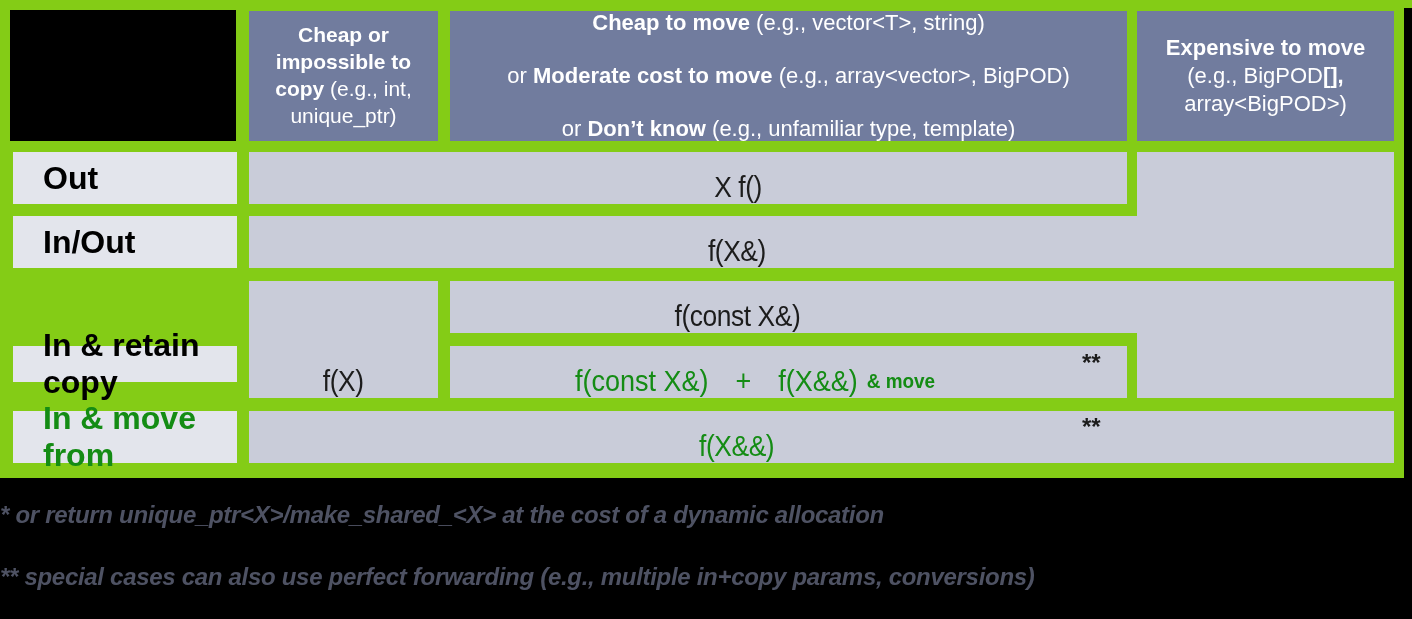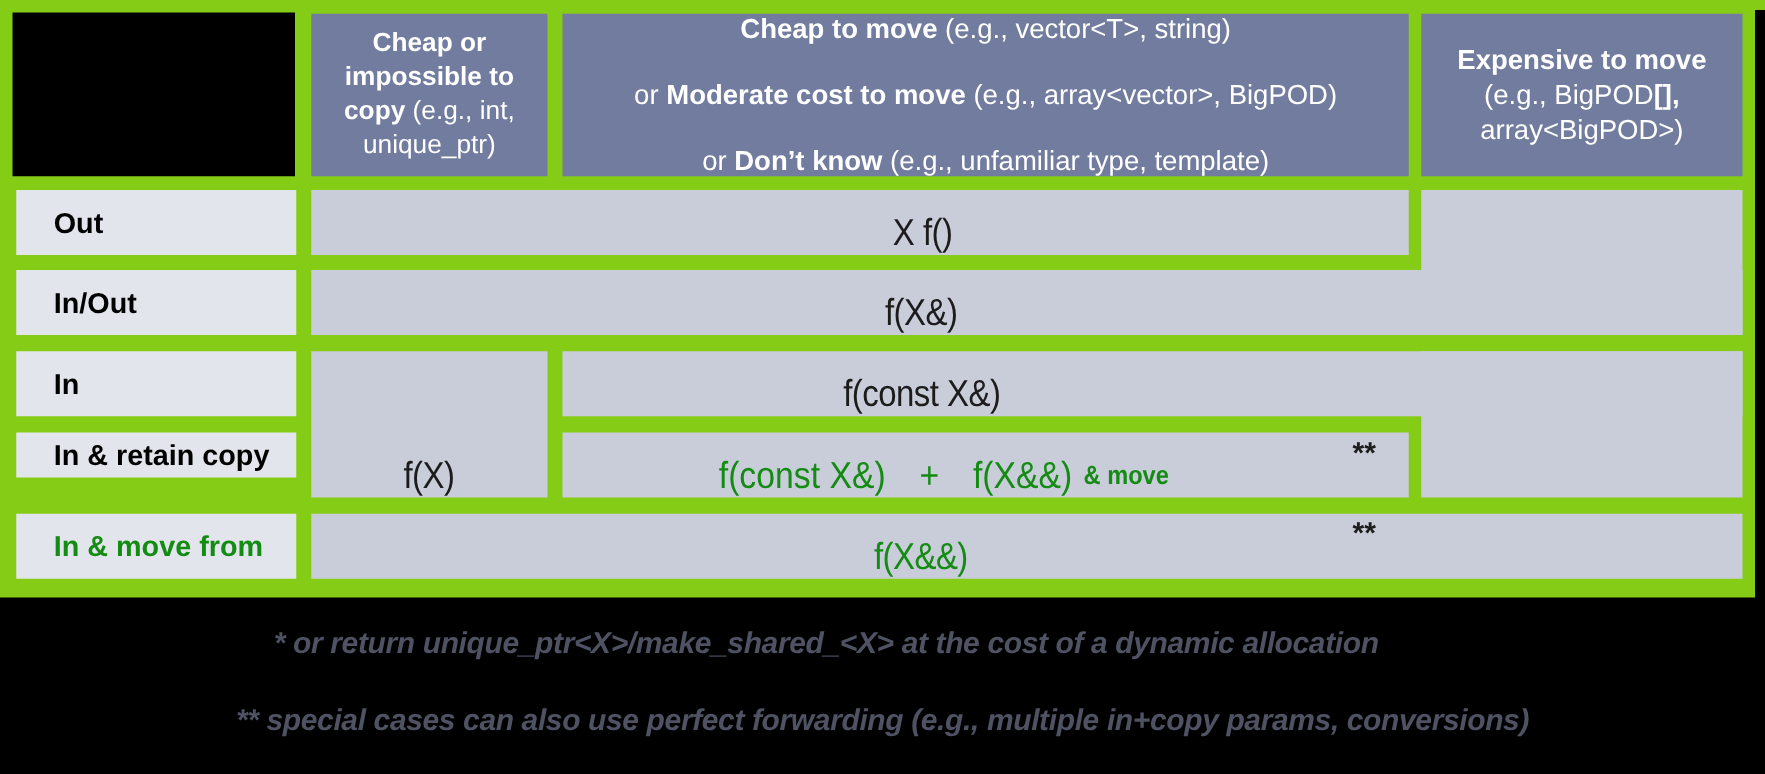--- a/index.html
+++ b/index.html
@@ -8,28 +8,28 @@
   .abs{position:absolute;box-sizing:border-box;}
   .black{background:#000000;}
   .hdr{background:var(--header_bg,#717c9e);color:var(--header_text,#ffffff);
        display:flex;flex-direction:column;align-items:center;justify-content:center;
        text-align:center;line-height:1.28;}
   .hdr b{font-weight:bold;}
   .cell{background:var(--cell_bg,#c9ccd9);color:var(--body_text,#1c1c1c);
         display:flex;align-items:flex-end;justify-content:center;font-size:30px;}
   .code{letter-spacing:-0.5px;transform:scaleX(.88);transform-origin:center;white-space:nowrap;}
   .rowlabel{background:var(--label_bg,#e3e5ec);color:#000;display:flex;align-items:center;
-        padding-left:30px;font-weight:bold;font-size:23px;}
+        padding-left:30px;font-weight:bold;font-size:32px;}
   .green{color:var(--accent_green,#148c14);}
   .marker{position:absolute;font-weight:bold;font-size:24px;color:#1c1c1c;}
   .compound{display:flex;align-items:center;transform:scaleX(.9);transform-origin:center;
         white-space:nowrap;}
   .compound .plus{margin:0 30px;}
   .compound .small{font-size:21px;margin-left:10px;font-weight:bold;}
-  .fnote{position:absolute;left:0;width:1412px;text-align:center;
+  .fnote{position:absolute;left:0;width:1412px;
         color:var(--footnote_text,#4e5263);font-size:24px;font-weight:bold;font-style:italic;
         letter-spacing:-0.3px;}
 </style>
 </head>
 <body>
 
 <div class="stage">
 
   <div class="abs black" style="left:10px;top:10px;width:226px;height:131px;"></div>
 
@@ -61,23 +61,20 @@
     <div>
       <span>array&lt;BigPOD&gt;)</span>
     </div>
   </div>
 
   <div class="abs rowlabel" style="left:13px;top:152px;width:224px;height:52px;">
       <span>Out</span>
     </div>
   <div class="abs rowlabel" style="left:13px;top:216px;width:224px;height:52px;">
       <span>In/Out</span>
-    </div>
-  <div class="abs rowlabel" style="left:13px;top:281px;width:224px;height:52px;">
-      <span>In</span>
     </div>
   <div class="abs rowlabel" style="left:13px;top:346px;width:224px;height:36px;">
       <span>In &amp; retain copy</span>
     </div>
   <div class="abs rowlabel green" style="left:13px;top:411px;width:224px;height:52px;">
       <span>In &amp; move from</span>
     </div>
 
   <div class="abs cell" style="left:1137px;top:152px;width:257px;height:116px;"></div>
   <div class="abs cell" style="left:1137px;top:281px;width:257px;height:117px;"></div>

